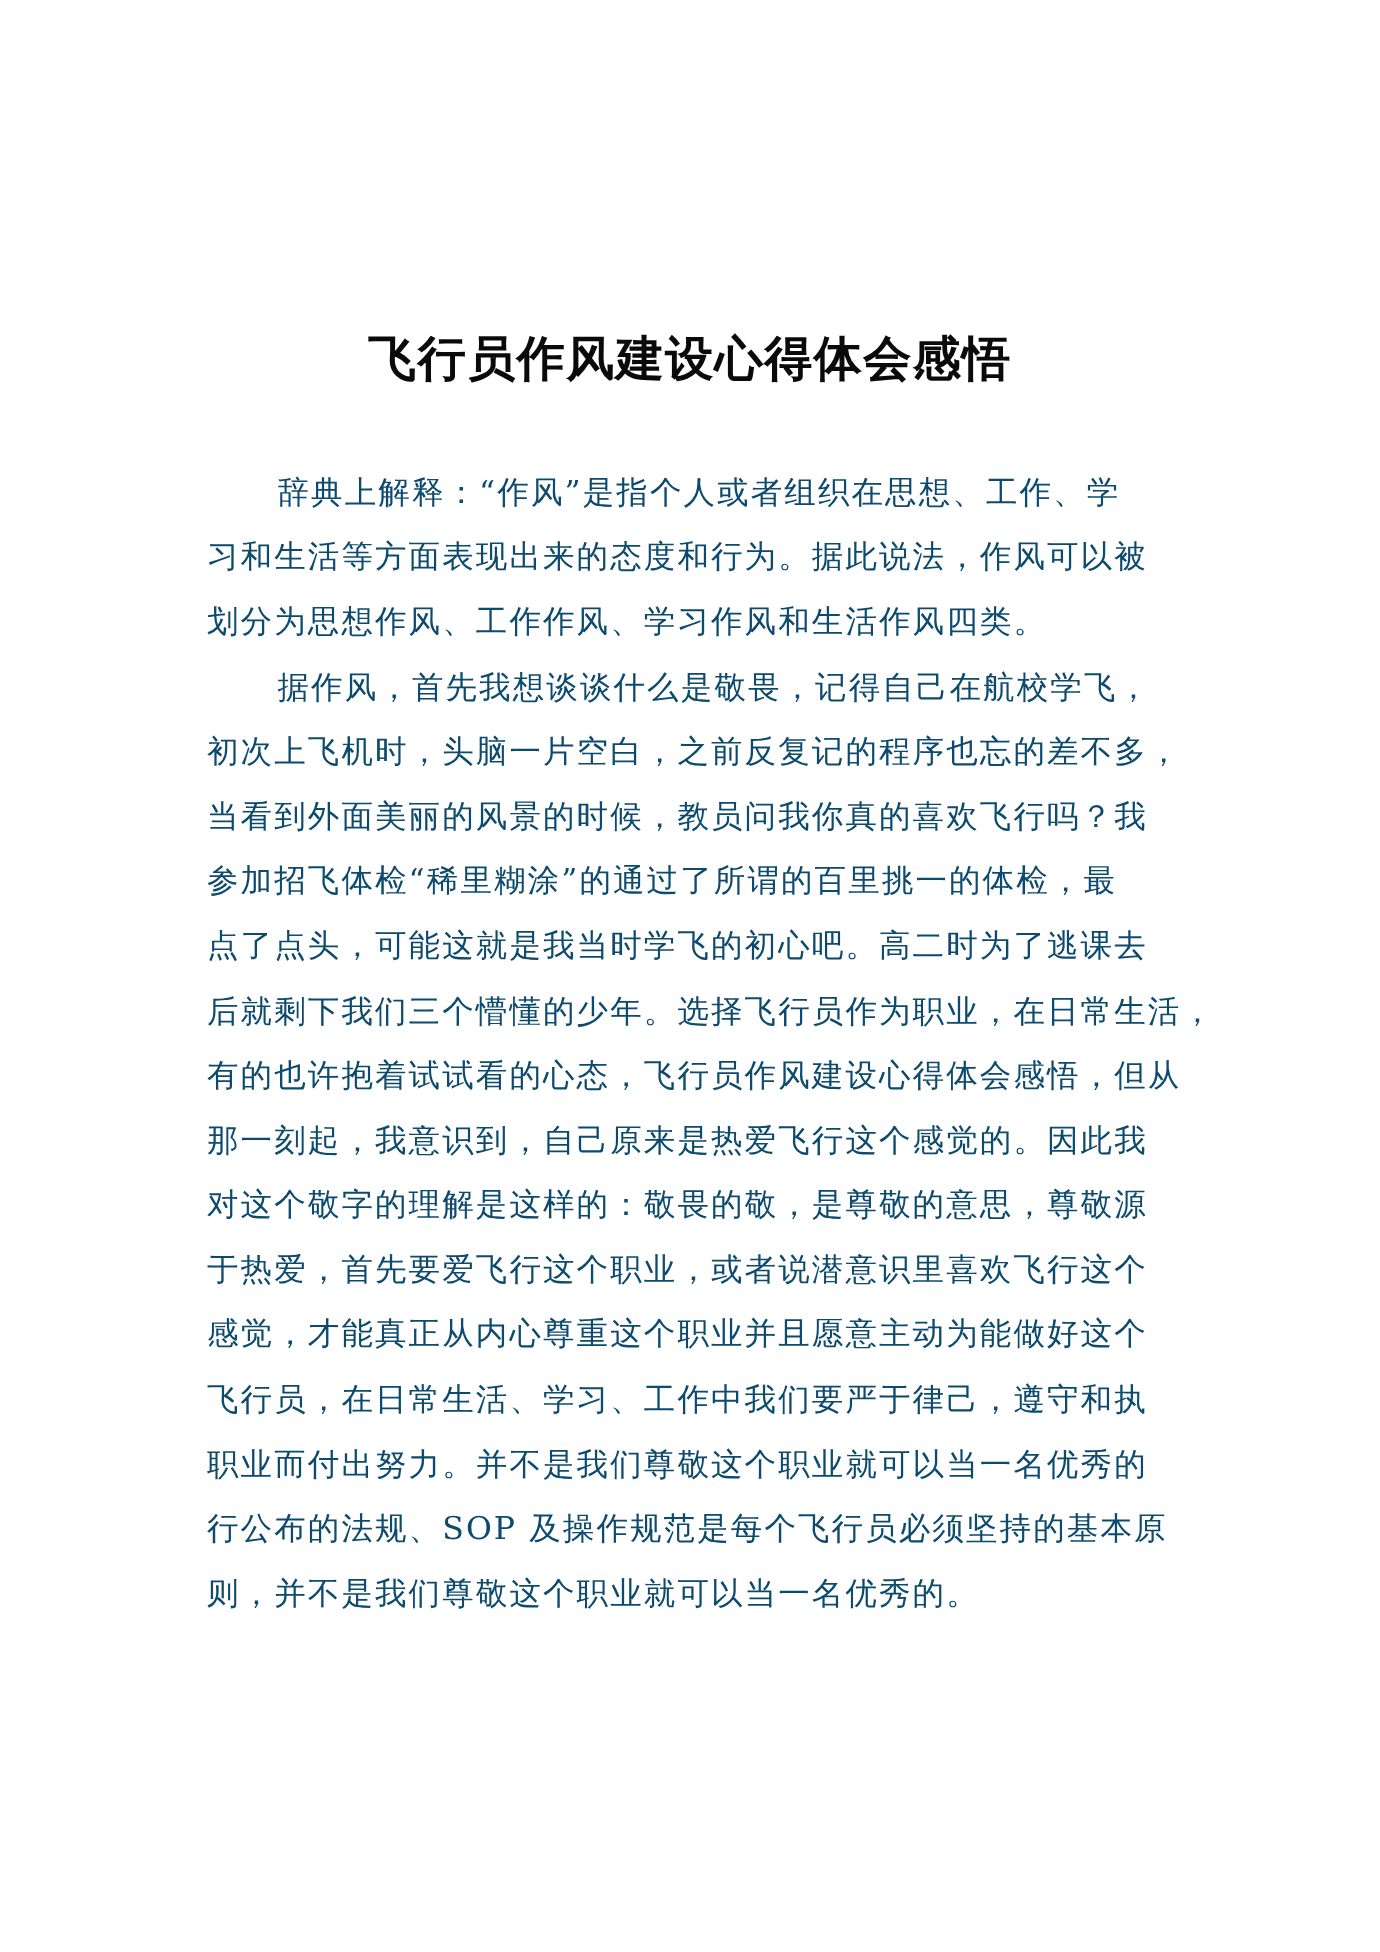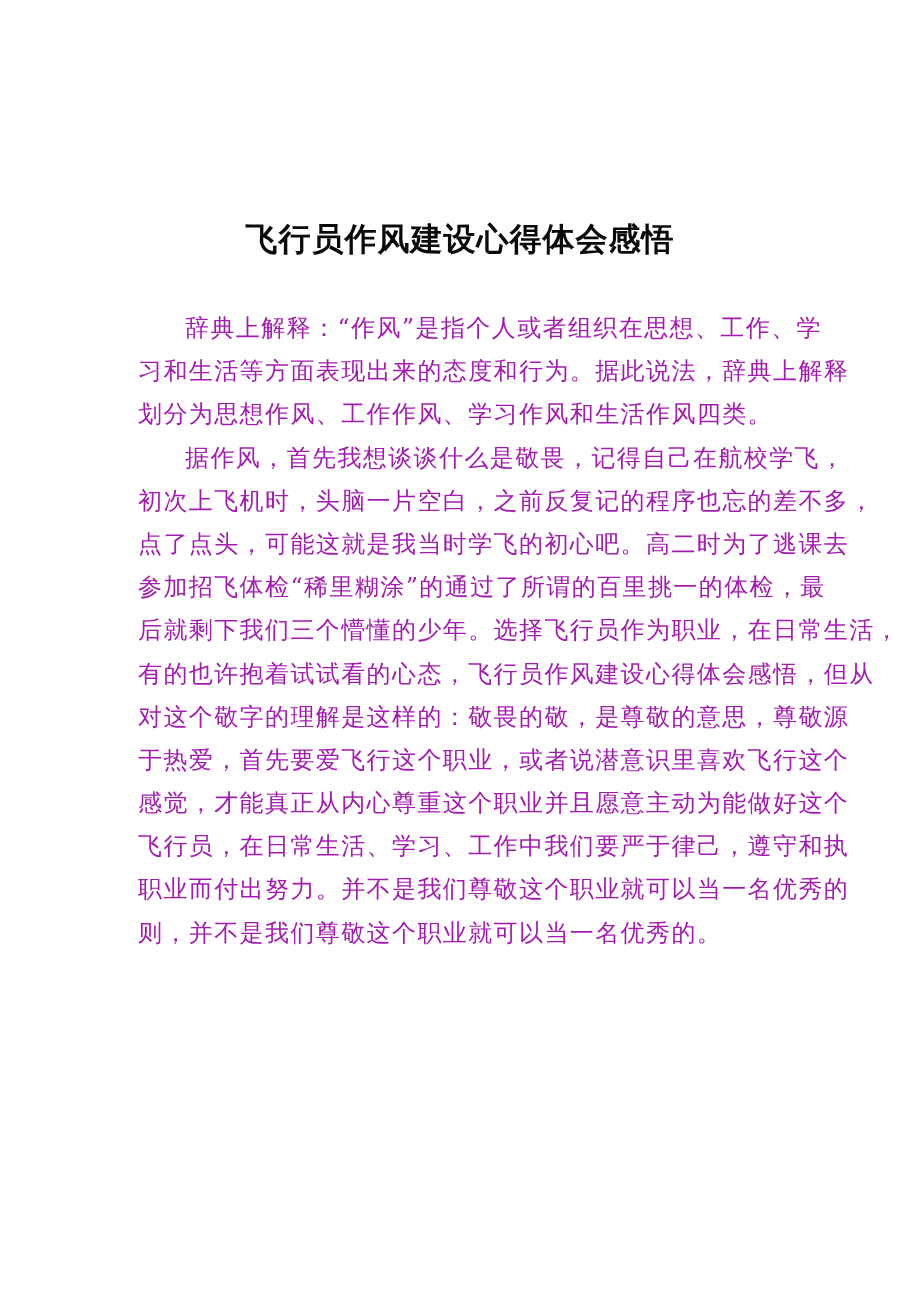--- a/index.html
+++ b/index.html
@@ -38,50 +38,53 @@
     .body {
       position: absolute;
       left: 138px;
       top: 307px;
       width: 660px;
     }
     .line {
       height: 43.2px;
       line-height: 43.2px;
       font-family: "DejaVu Serif", "Liberation Serif", serif;
-      font-size: 24px;
+      font-size: 21px;
       letter-spacing: 1.4px;
       white-space: nowrap;
-      color: #a21caf;
+      color: #0c4a6e;
     }
     .line.indent {
       padding-left: 47px;
     }
   </style>
 </head>
 <body>
 
 <div class="page">
   <h1 class="title">飞行员作风建设心得体会感悟</h1>
 
   <div class="body">
     <div>
       <div class="line indent">辞典上解释：“作风”是指个人或者组织在思想、工作、学</div>
-      <div class="line">习和生活等方面表现出来的态度和行为。据此说法，辞典上解释</div>
+      <div class="line">习和生活等方面表现出来的态度和行为。据此说法，作风可以被</div>
       <div class="line">划分为思想作风、工作作风、学习作风和生活作风四类。</div>
     </div>
 
     <div>
       <div class="line indent">据作风，首先我想谈谈什么是敬畏，记得自己在航校学飞，</div>
       <div class="line">初次上飞机时，头脑一片空白，之前反复记的程序也忘的差不多，</div>
+      <div class="line">当看到外面美丽的风景的时候，教员问我你真的喜欢飞行吗？我</div>
+      <div class="line">参加招飞体检“稀里糊涂”的通过了所谓的百里挑一的体检，最</div>
       <div class="line">点了点头，可能这就是我当时学飞的初心吧。高二时为了逃课去</div>
-      <div class="line">参加招飞体检“稀里糊涂”的通过了所谓的百里挑一的体检，最</div>
       <div class="line">后就剩下我们三个懵懂的少年。选择飞行员作为职业，在日常生活，</div>
       <div class="line">有的也许抱着试试看的心态，飞行员作风建设心得体会感悟，但从</div>
+      <div class="line">那一刻起，我意识到，自己原来是热爱飞行这个感觉的。因此我</div>
       <div class="line">对这个敬字的理解是这样的：敬畏的敬，是尊敬的意思，尊敬源</div>
       <div class="line">于热爱，首先要爱飞行这个职业，或者说潜意识里喜欢飞行这个</div>
       <div class="line">感觉，才能真正从内心尊重这个职业并且愿意主动为能做好这个</div>
       <div class="line">飞行员，在日常生活、学习、工作中我们要严于律己，遵守和执</div>
       <div class="line">职业而付出努力。并不是我们尊敬这个职业就可以当一名优秀的</div>
+      <div class="line">行公布的法规、SOP 及操作规范是每个飞行员必须坚持的基本原</div>
       <div class="line">则，并不是我们尊敬这个职业就可以当一名优秀的。</div>
     </div>
   </div>
 </div>
 
 </body></html>

